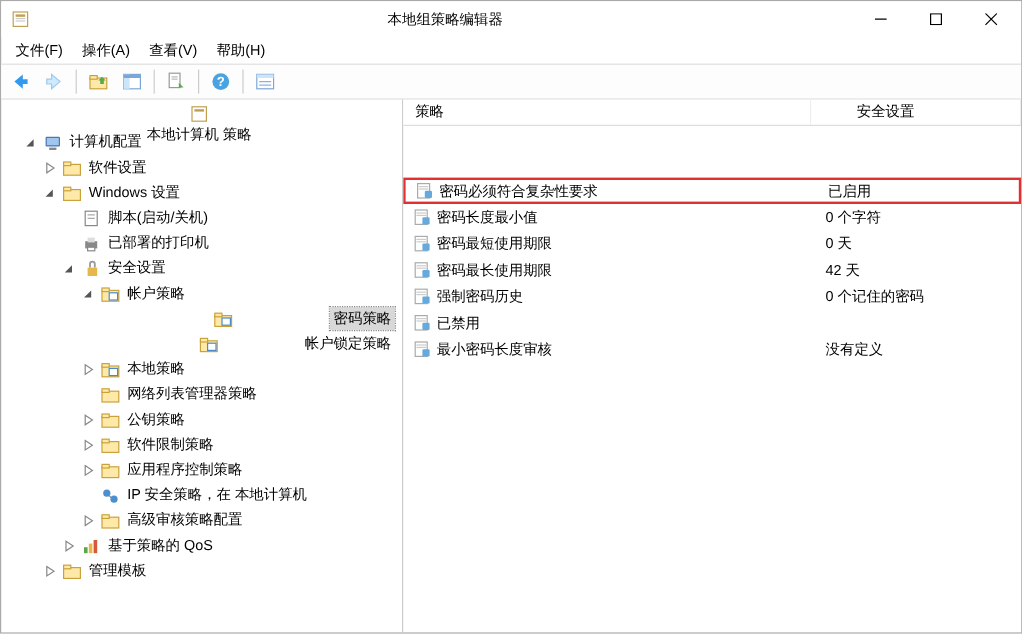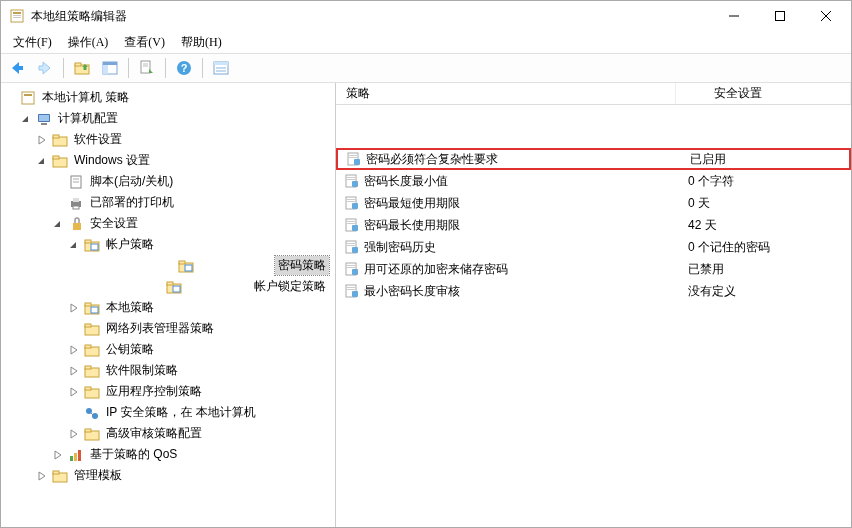--- a/index.html
+++ b/index.html
@@ -13,36 +13,37 @@
     height: 528px;
     overflow: hidden;
     border: 1px solid #aaa;
   }
   .titlebar {
     height: 30px;
     display: flex;
     align-items: center;
     padding: 0 2px 0 8px;
     background: #fff;
+    text-align: center;
   }
   .titlebar .icon { width: 16px; height: 16px; margin-right: 6px; }
   .title-text { flex: 1; }
   .win-controls { display: flex; }
   .win-btn {
     width: 46px; height: 30px;
     display: flex; align-items: center; justify-content: center;
     color: #000;
   }
   .menubar {
     height: 22px;
     display: flex;
     align-items: center;
     padding: 0 4px;
   }
-  .menu-item { padding: 2px 8px; font-family: Liberation Serif, serif; }
+  .menu-item { padding: 2px 8px; }
   .toolbar {
     height: 30px;
     border-top: 1px solid #e0e0e0;
     border-bottom: 1px solid #e0e0e0;
     display: flex;
     align-items: center;
     padding: 0 4px;
     gap: 4px;
     background: #fdfdfd;
   }
@@ -112,21 +113,21 @@
   .tree-label { padding: 1px 3px; }
   .expander {
     width: 14px; height: 14px;
     display: flex; align-items: center; justify-content: center;
     cursor: pointer;
     color: #555;
   }
   .expander.open { color: #000; }
   .expander.none { visibility: hidden; }
   .tree-icon { width: 16px; height: 16px; margin: 0 3px; display:flex; align-items:center; justify-content:center;}
-  .indent-0 { padding-left: 2px; }
+  .indent-0 { padding-left: 2px; flex-direction: column; }
   .indent-1 { padding-left: 18px; }
   .indent-2 { padding-left: 34px; }
   .indent-3 { padding-left: 50px; }
   .indent-4 { padding-left: 66px; }
   .indent-5 { padding-left: 82px; justify-content: space-between; }
   svg { display: block; }
 </style>
 </head>
 <body>
 
@@ -593,21 +594,20 @@
         </div>
         <div class="list-row">
           <span class="row-icon">
             <svg width="16" height="16">
               <rect x="2" y="2" width="10" height="12" fill="#fff" stroke="#aaa"></rect>
               <rect x="3" y="4" width="8" height="1" fill="#ccc"></rect>
               <rect x="3" y="6" width="8" height="1" fill="#ccc"></rect>
               <rect x="8" y="8" width="6" height="6" fill="#66aadd" rx="1"></rect>
             </svg>
           </span>
-          <span class="col-policy-cell">用可还原的加密来储存密码</span>
           <span class="col-setting-cell">已禁用</span>
         </div>
         <div class="list-row">
           <span class="row-icon">
             <svg width="16" height="16">
               <rect x="2" y="2" width="10" height="12" fill="#fff" stroke="#aaa"></rect>
               <rect x="3" y="4" width="8" height="1" fill="#ccc"></rect>
               <rect x="3" y="6" width="8" height="1" fill="#ccc"></rect>
               <rect x="8" y="8" width="6" height="6" fill="#66aadd" rx="1"></rect>
             </svg>

